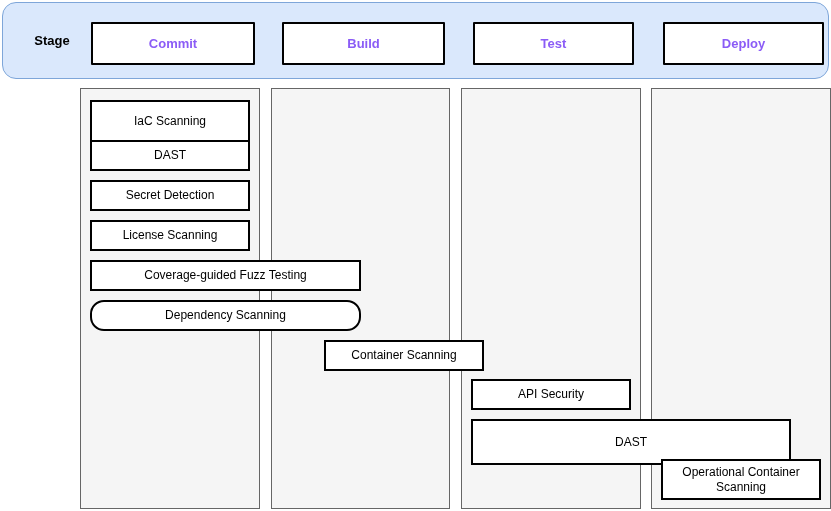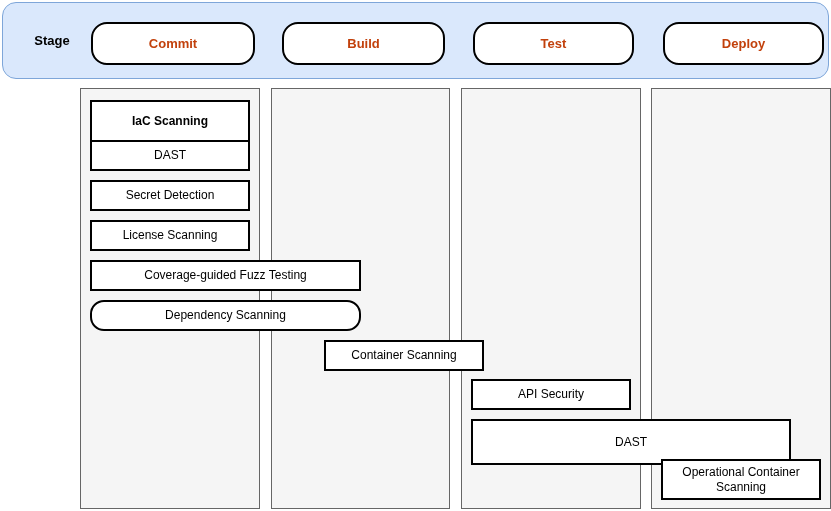--- a/index.html
+++ b/index.html
@@ -47,27 +47,27 @@
     line-height: 16px;
     text-align: center;
   }
   .stage-btn {
     position: absolute;
     top: 19px;
     height: 43px;
     box-sizing: border-box;
     background: #ffffff;
     border: 2px solid #000000;
-    border-radius: 16px;
+    border-radius: 1px;
     display: flex;
     align-items: center;
     justify-content: center;
     font-size: 13px;
     font-weight: bold;
-    color: #c2410c;
+    color: #8b5cf6;
   }
   .stage-btn.s0 { left: 88px;  width: 164px; }
   .stage-btn.s1 { left: 279px; width: 163px; }
   .stage-btn.s2 { left: 470px; width: 161px; }
   .stage-btn.s3 { left: 660px; width: 161px; }
 
   
   .lane {
     position: absolute;
     top: 88px;
@@ -110,21 +110,21 @@
     <div class="stage-btn s2">Test</div>
     <div class="stage-btn s3">Deploy</div>
   </div>
 
   <div class="lane l0"></div>
   <div class="lane l1"></div>
   <div class="lane l2"></div>
   <div class="lane l3"></div>
 
   <div id="practice-layer">
-      <div class="practice" style="left: 90px; top: 100px; width: 160px; height: 43px; font-weight: bold;">IaC Scanning</div>
+      <div class="practice" style="left: 90px; top: 100px; width: 160px; height: 43px;">IaC Scanning</div>
       <div class="practice" style="left: 90px; top: 140px; width: 160px; height: 31px;">DAST</div>
       <div class="practice" style="left: 90px; top: 180px; width: 160px; height: 31px;">Secret Detection</div>
       <div class="practice" style="left: 90px; top: 220px; width: 160px; height: 31px;">License Scanning</div>
       <div class="practice" style="left: 90px; top: 260px; width: 271px; height: 31px;">Coverage-guided Fuzz Testing</div>
       <div class="practice" style="left: 90px; top: 300px; width: 271px; height: 31px; border-radius: 14px;">Dependency Scanning</div>
       <div class="practice" style="left: 280px; top: 340px; width: 160px; height: 31px; margin-left: 44px;">Container Scanning</div>
       <div class="practice" style="left: 471px; top: 379px; width: 160px; height: 31px;">API Security</div>
       <div class="practice" style="left: 471px; top: 419px; width: 320px; height: 46px;">DAST</div>
       <div class="practice" style="left: 661px; top: 459px; width: 160px; height: 41px;">Operational Container Scanning</div>
     </div>

